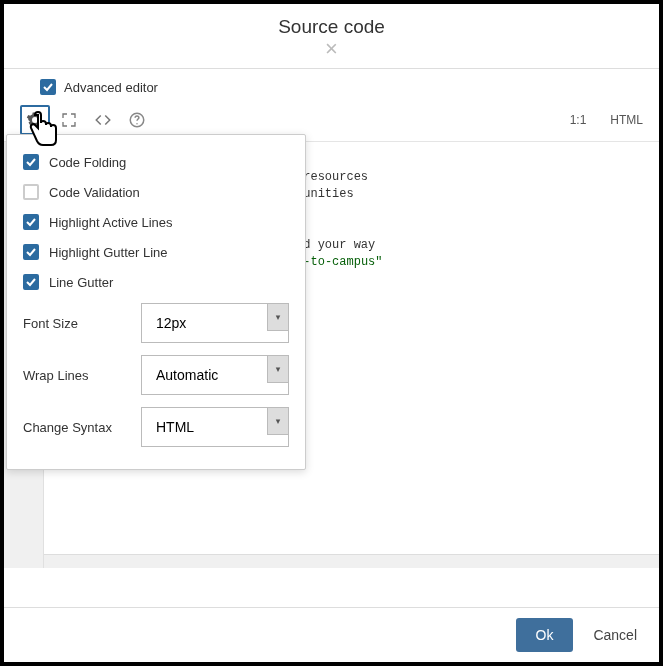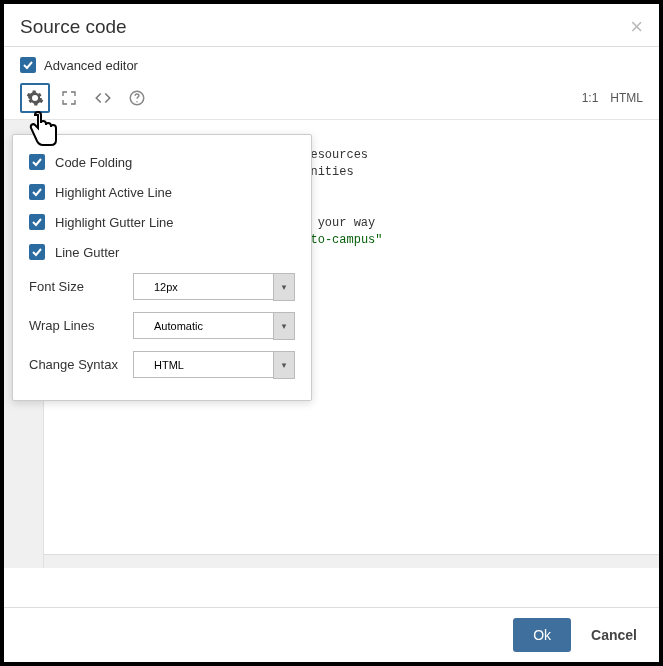--- a/index.html
+++ b/index.html
@@ -19,37 +19,39 @@
     height: 100%;
     display: flex;
     flex-direction: column;
   }
   .header {
     padding: 12px 16px 8px 16px;
     border-bottom: 1px solid #ddd;
     display: flex;
     justify-content: space-between;
     align-items: center;
+    flex-direction: column;
   }
   .header-title {
     font-size: 19px;
     font-weight: 400;
     color: #333;
   }
   .close-x {
     color: #bbb;
     font-size: 22px;
     cursor: pointer;
     line-height: 1;
   }
   .adv-row {
     padding: 10px 16px 8px 16px;
     display: flex;
     align-items: center;
     gap: 8px;
+    margin-left: 20px;
   }
   .chk {
     width: 16px;
     height: 16px;
     border: 2px solid #2c6ba0;
     border-radius: 2px;
     display: inline-flex;
     align-items: center;
     justify-content: center;
     flex-shrink: 0;
@@ -79,21 +81,21 @@
     cursor: pointer;
   }
   .tb-btn.active {
     border: 2px solid #2c6ba0;
     border-radius: 2px;
   }
   .tb-spacer { flex: 1; }
   .tb-status {
     color: #555;
     font-size: 12px;
-    margin-right: 8px;
+    margin-right: 20px;
   }
   .tb-lang {
     color: #555;
     font-size: 12px;
   }
   .editor-area {
     flex: 1;
     position: relative;
     overflow: hidden;
     background: #fff;
@@ -113,21 +115,21 @@
     line-height: 17px;
     color: #333;
     white-space: pre;
     padding-left: 0;
   }
   .code-pane .tag { color: #1e3a8a; }
   .code-pane .attr { color: #1b5e20; }
   .code-pane .str { color: #065f09; }
   .settings-panel {
     position: absolute;
-    left: 8px;
+    left: 2px;
     top: 130px;
     width: 300px;
     background: #fff;
     border: 1px solid #ccc;
     border-radius: 2px;
     box-shadow: 0 2px 8px rgba(0,0,0,0.15);
     z-index: 50;
     padding: 12px 14px 16px 14px;
   }
   .cursor-hand {
@@ -140,34 +142,34 @@
   .opt-row {
     display: flex;
     align-items: center;
     gap: 10px;
     padding: 7px 2px;
   }
   .opt-row.sel {
     display: grid;
     grid-template-columns: 100px 1fr;
     align-items: center;
-    gap: 4px;
+    gap: 18px;
     padding: 6px 2px;
   }
   .sel-wrap {
     position: relative;
     display: flex;
   }
   .sel-wrap select {
     width: 100%;
-    height: 27px;
+    height: 40px;
     border: 1px solid #bbb;
     background: #fff;
-    font-size: 11px;
-    padding: 0 20px;
+    font-size: 14px;
+    padding: 0 14px;
     appearance: none;
     -webkit-appearance: none;
   }
   .sel-caret {
     position: absolute;
     right: 0; top: 0;
     width: 22px; height: 28px;
     background: #ddd;
     border: 1px solid #bbb;
     display: flex; align-items: center; justify-content: center;
@@ -192,21 +194,20 @@
     font-size: 14px;
     border-radius: 3px;
     cursor: pointer;
   }
   .btn-cancel {
     background: none;
     border: none;
     color: #444;
     font-size: 14px;
     cursor: pointer;
-    font-weight: bold;
   }
   .scrollbar-x {
     position: absolute;
     left: 40px; right: 0; bottom: 0;
     height: 14px;
     background: #f0f0f0;
     border-top: 1px solid #ddd;
   }
 </style>
 </head>
@@ -281,26 +282,30 @@
   <div id="opt-list">
       <div class="opt-row">
         <span class="chk checked">
           <svg viewBox="0 0 10 10">
             <path d="M1 5 L4 8 L9 2" stroke="#fff" stroke-width="2" fill="none"></path>
           </svg>
         </span>
         <span>Code Folding</span>
       </div>
       <div class="opt-row">
+        <span class="chk unchecked"></span>
+        <span>Code Validation</span>
+      </div>
+      <div class="opt-row">
         <span class="chk checked">
           <svg viewBox="0 0 10 10">
             <path d="M1 5 L4 8 L9 2" stroke="#fff" stroke-width="2" fill="none"></path>
           </svg>
         </span>
-        <span>Highlight Active Line</span>
+        <span>Highlight Active Lines</span>
       </div>
       <div class="opt-row">
         <span class="chk checked">
           <svg viewBox="0 0 10 10">
             <path d="M1 5 L4 8 L9 2" stroke="#fff" stroke-width="2" fill="none"></path>
           </svg>
         </span>
         <span>Highlight Gutter Line</span>
       </div>
       <div class="opt-row">

